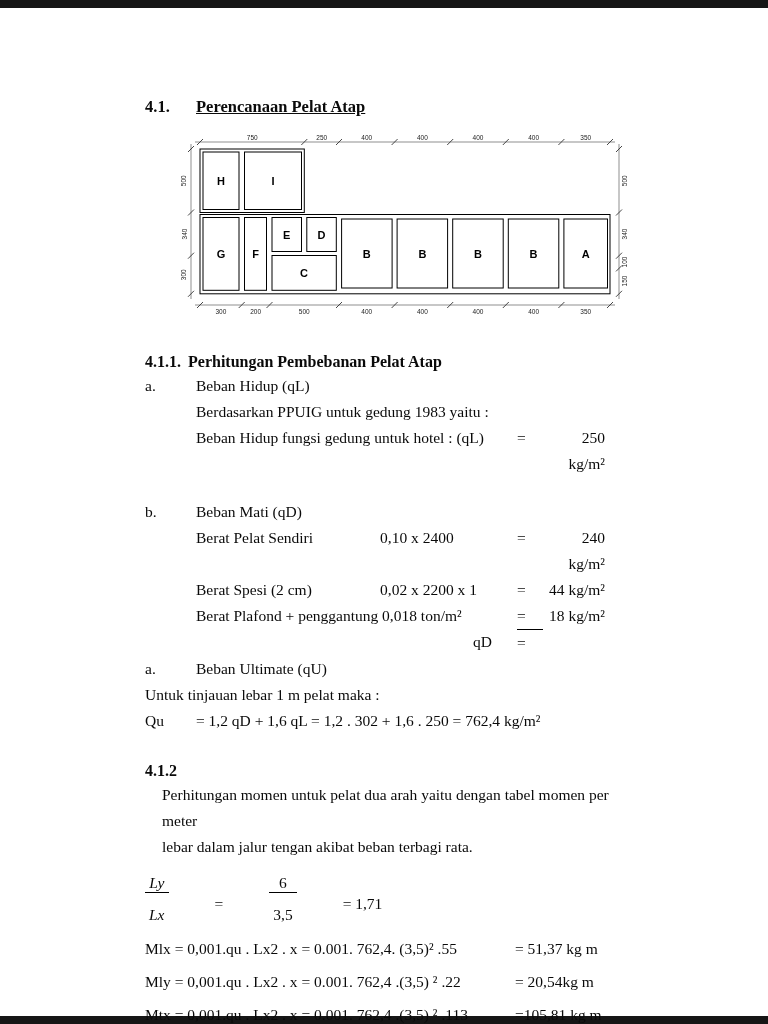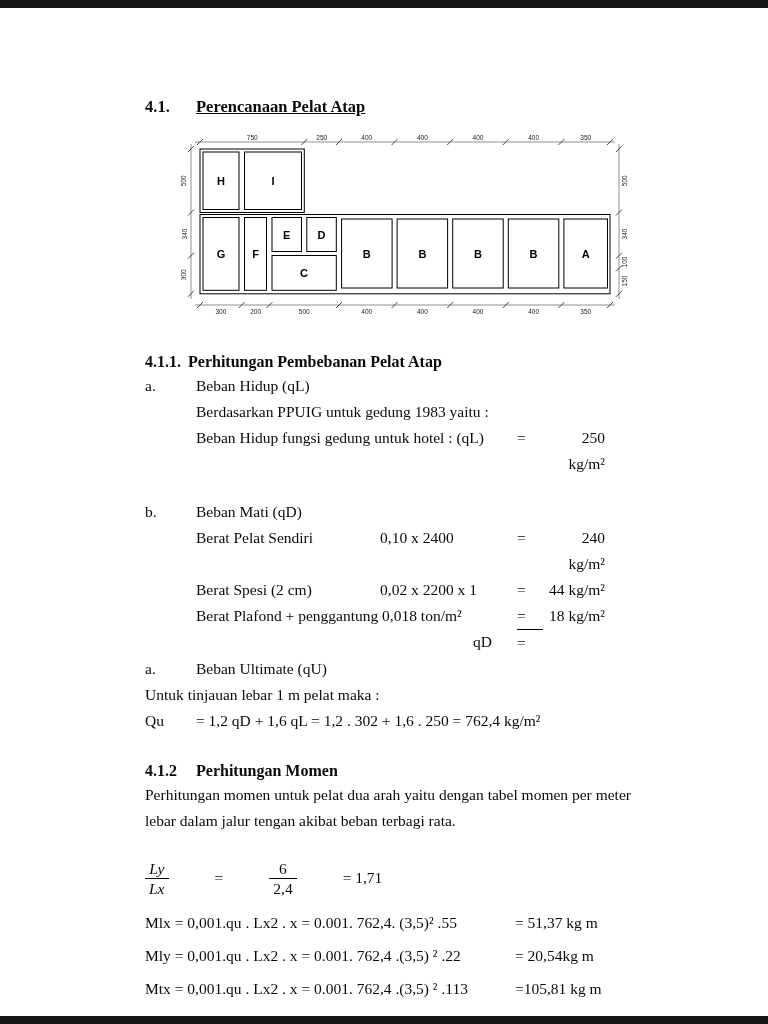--- a/index.html
+++ b/index.html
@@ -30,26 +30,26 @@
   .note { line-height:26px; }
 
   .loadrow { display:grid; grid-template-columns:184px 137px 26px 62px; line-height:26px; }
   .loadrow .desc2 { grid-column:1 / 3; }
   .loadrow .val { text-align:right; }
   .loadrow .qd { text-align:right; padding-right:25px; }
   .loadrow.sum .eq, .loadrow.sum .val { border-top:1px solid #000; }
 
   .qurow { display:grid; grid-template-columns:51px auto; line-height:26px; }
 
-  .para { line-height:26px; }
+  .para { line-height:26px;margin-left:17px; }
 
   .ratio-row { margin:22px 0 10px 0; display:flex; align-items:center; font-size:15.5px; height:44px;gap:40px; }
   .frac { display:inline-flex; flex-direction:column; text-align:center; line-height:19px; }
   .frac .top { border-bottom:1.2px solid #000; padding:0 4px; }
-  .frac .bot { padding:0 4px; }
+  .frac .bot { padding:12px 4px; }
   .it { font-style:italic; }
   .feq { margin:0 6px; }
 
   .momentrow { display:grid; grid-template-columns:370px auto; line-height:26px;margin-top:7px; }
 
   svg text { font-family:"Liberation Sans", sans-serif; }
   .dimtxt { font-size:6.5px; fill:#222; }
   .celltxt { font-size:11px; font-weight:bold; fill:#000; }
   .dimline { stroke:#444; stroke-width:0.6; fill:none; }
   .tick { stroke:#333; stroke-width:0.9; fill:none; }
@@ -207,37 +207,36 @@
       <span>Beban Ultimate (qU)</span>
     </div>
     <div class="note">Untuk tinjauan lebar 1 m pelat maka :</div>
     <div class="qurow">
       <span>Qu</span>
       <span>= 1,2 qD + 1,6 qL = 1,2 . 302 + 1,6 . 250 = 762,4 kg/m²</span>
     </div>
 
     <div class="h2-grid">
       <span>4.1.2</span>
-      <span>Perhitungan Momen</span>
     </div>
 
     <div class="para">
       <div>Perhitungan momen untuk pelat dua arah yaitu dengan tabel momen per meter</div>
       <div>lebar dalam jalur tengan akibat beban terbagi rata.</div>
     </div>
 
     <div class="ratio-row">
       <span class="frac">
         <span class="top it">Ly</span>
         <span class="bot it">Lx</span>
       </span>
       <span class="feq">=</span>
       <span class="frac">
         <span class="top">6</span>
-        <span class="bot">2,4</span>
+        <span class="bot">3,5</span>
       </span>
       <span class="feq">= 1,71</span>
     </div>
 
     <div class="momentrow">
       <span>Mlx = 0,001.qu . Lx2 . x = 0.001. 762,4. (3,5)² .55</span>
       <span>= 51,37 kg m</span>
     </div>
     <div class="momentrow">
       <span>Mly = 0,001.qu . Lx2 . x = 0.001. 762,4 .(3,5) ² .22</span>

